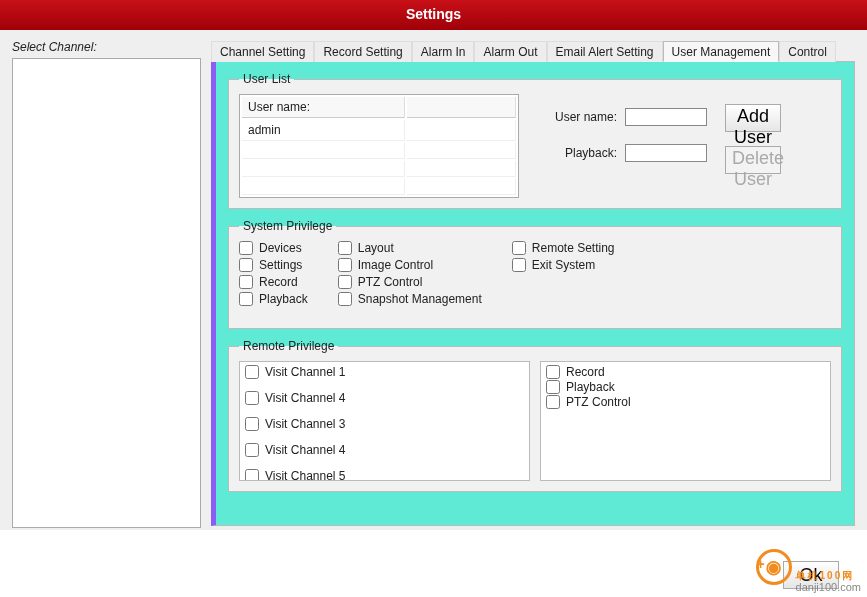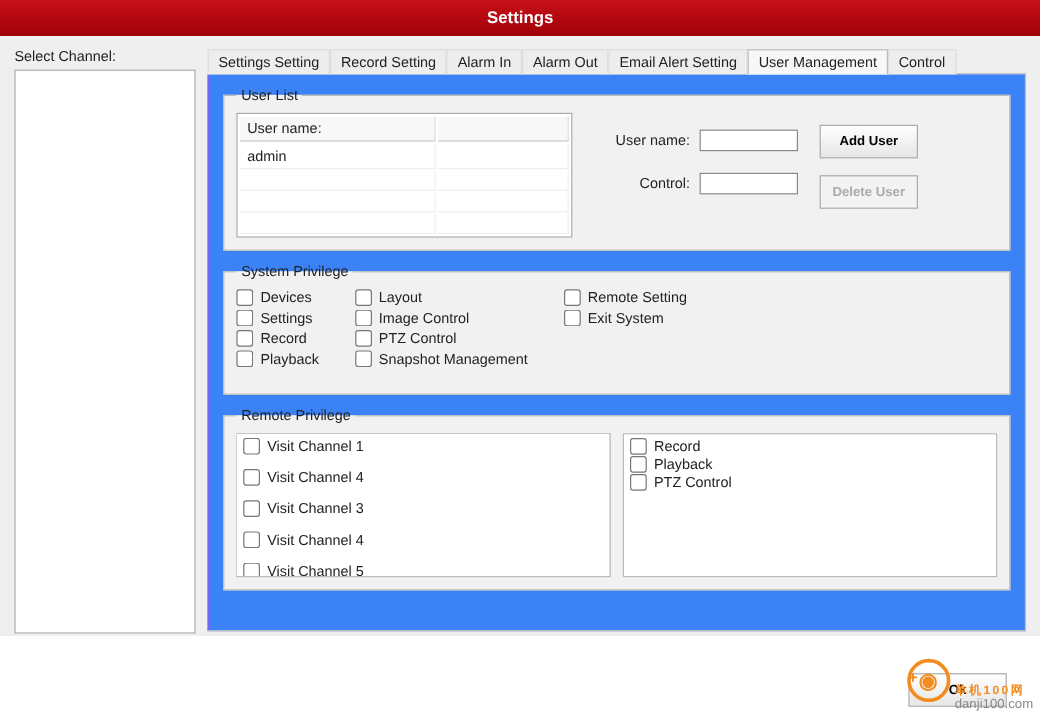--- a/index.html
+++ b/index.html
@@ -12,21 +12,21 @@
     padding: 6px 0 8px 0;
     font-size: 14px;
     font-weight: bold;
   }
   .content {
     display: flex;
     padding: 10px 12px 4px 12px;
     background: #efefef;
     height: 500px;
   }
-  .left-col { width: 151px; margin-right: 10px; }
+  .left-col { width: 189px; margin-right: 10px; font-style: italic; }
   .left-label { margin-bottom: 4px; font-size: 12px; }
   .left-list {
     width: 100%; height: 470px;
     background: #fff;
     border: 1px solid #aaa;
   }
   .right-col { flex: 1; display: flex; flex-direction: column; }
   .tab-strip {
     display: flex;
     border-bottom: 1px solid #bbb;
@@ -44,24 +44,24 @@
     top: 1px;
   }
   .tab.active {
     background: #f7f7f7;
     border-color: #bbb;
     border-bottom: 1px solid #f7f7f7;
     z-index: 2;
   }
   .tab-body {
     flex: 1;
-    border-left: 1px solid #8b5cf6;
+    border-left: 5px solid #8b5cf6;
     border-right: 1px solid #bbb;
     border-bottom: 1px solid #bbb;
-    background: #3b82f6;
+    background: #5eead4;
     padding: 10px 12px;
   }
   fieldset {
     border: 1px solid #bbb;
     padding: 8px 10px 10px 10px;
     margin: 0 0 10px 0;
     background: #f1f1f1;
   }
   legend { font-size: 12px; padding: 0 4px; }
   
@@ -86,26 +86,25 @@
     height: 16px;
   }
   .cred-fields { display: flex; flex-direction: column; gap: 18px; padding-top: 14px; }
   .cred-row { display: flex; align-items: center; }
   .cred-row label { width: 80px; text-align: right; margin-right: 8px; }
   .cred-row input[type=text], .cred-row input[type=password] {
     width: 82px; height: 18px; border: 1px solid #888; padding: 1px 4px;
   }
   .user-buttons { display: flex; flex-direction: column; gap: 14px; padding-top: 10px; }
   .btn {
-    width: 82px; height: 28px;
+    width: 56px; height: 28px;
     border: 1px solid #aaa;
     background: linear-gradient(#ffffff, #e6e6e6);
     cursor: pointer;
-    font-size: 11px;
-    font-weight: bold;
+    font-size: 18px;
   }
   .btn:disabled {
     color: #aaa;
     background: #f3f3f3;
     cursor: default;
   }
   
   .priv-cols { display: flex; gap: 30px; }
   .priv-col { display: flex; flex-direction: column; gap: 3px; }
   .chk-row { display: flex; align-items: flex-end; gap: 6px; }
@@ -161,21 +160,21 @@
 </div>
 
 <div class="content">
   <div class="left-col">
     <div class="left-label">Select Channel:</div>
     <div class="left-list"></div>
   </div>
 
   <div class="right-col">
     <div class="tab-strip">
-      <div class="tab">Settings Setting</div>
+      <div class="tab">Channel Setting</div>
       <div class="tab">Record Setting</div>
       <div class="tab">Alarm In</div>
       <div class="tab">Alarm Out</div>
       <div class="tab">Email Alert Setting</div>
       <div class="tab active">User Management</div>
       <div class="tab">Control</div>
     </div>
 
     <div class="tab-body">
 
@@ -208,21 +207,21 @@
                 </tr>
             </tbody>
           </table>
 
           <div class="cred-fields">
             <div class="cred-row">
               <label>User name:</label>
               <input type="text" value="" style="">
             </div>
             <div class="cred-row">
-              <label>Control:</label>
+              <label>Playback:</label>
               <input type="password" value="" style="">
             </div>
           </div>
 
           <div class="user-buttons">
             <button class="btn">Add User</button>
             <button class="btn" disabled="">Delete User</button>
           </div>
         </div>
       </fieldset>

